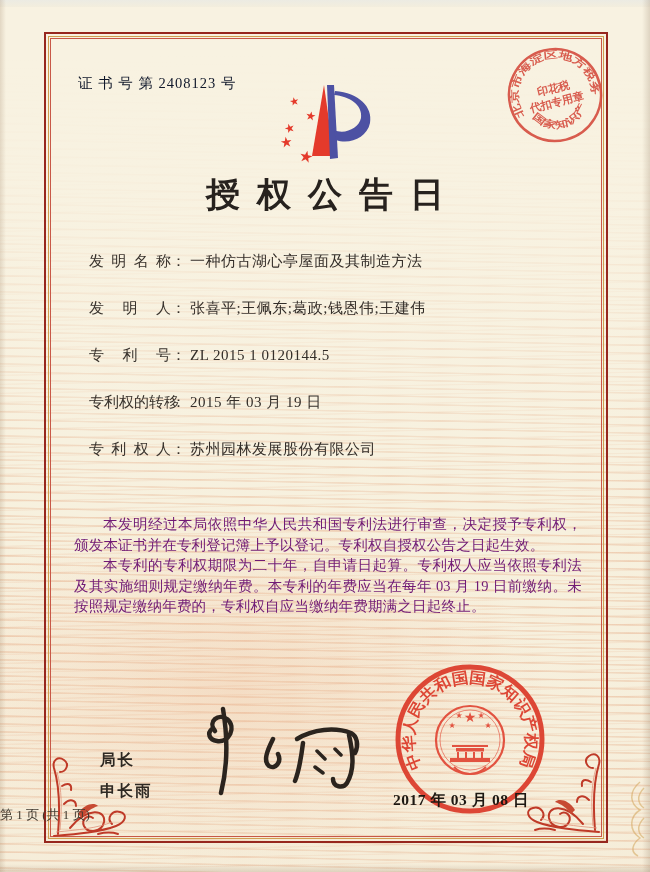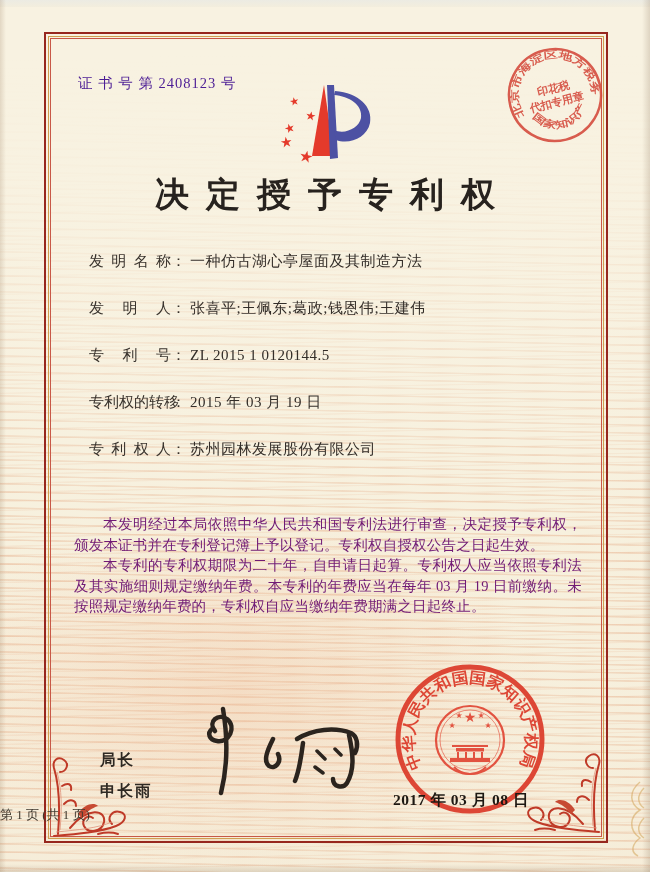--- a/index.html
+++ b/index.html
@@ -20,21 +20,21 @@
       repeating-linear-gradient(1.2deg, rgba(223,148,106,0) 0 3px, rgba(223,148,106,.30) 3.6px 4.6px, rgba(223,148,106,0) 5.2px 8px),
       repeating-linear-gradient(-1.1deg, rgba(230,160,120,0) 0 4px, rgba(230,160,120,.16) 4.6px 5.4px, rgba(230,160,120,0) 6px 9px);
   }
   .wave-fade{position:absolute;inset:0;background:linear-gradient(180deg,#f8f2e1 6%,rgba(248,242,225,.92) 20%,rgba(248,242,225,.55) 40%,rgba(246,236,214,.12) 62%,rgba(244,229,205,.18) 86%,rgba(242,226,201,.28) 100%);}
   .pink-tint{position:absolute;inset:0;background:radial-gradient(ellipse 430px 250px at 36% 79%, rgba(238,168,126,.26), rgba(238,168,126,0) 72%);}
   
   .frame-outer{position:absolute;left:44px;top:32px;right:42px;bottom:29px;border:2.5px solid #97271e;}
   .frame-mid{position:absolute;inset:2px;border:1.5px solid #cf9f50;}
   .frame-inner{position:absolute;inset:1px;border:1px solid #c85847;}
   
-  .cert-no{position:absolute;left:78px;top:74px;font-size:14.5px;color:#4c1d95;letter-spacing:1px;}
+  .cert-no{position:absolute;left:78px;top:74px;font-size:14.5px;color:#0f172a;letter-spacing:1px;}
   .logo{position:absolute;left:280px;top:83px;}
   .title{position:absolute;left:0;right:0;top:172px;text-align:center;font-size:34px;font-weight:600;
     color:#27221e;letter-spacing:17px;text-indent:17px;}
   .fields{position:absolute;left:89px;top:252px;font-size:15px;color:#38322c;}
   .field-row{height:22px;margin-bottom:25px;white-space:nowrap;}
   .field-label{display:inline-block;width:82px;text-align:justify;text-align-last:justify;vertical-align:top;}
   .field-colon{display:inline-block;margin-right:4px;}
   .field-value{letter-spacing:.5px;color:#332d28;}
   .body-text{position:absolute;left:74px;top:514px;width:508px;font-size:14.5px;line-height:20.5px;
     color:#701a75;text-align:justify;letter-spacing:.2px;}
@@ -76,21 +76,21 @@
     <path d="M55,8 C79,10 93,24 90,40 C87,55 69,62 56,57 L54,47 C65,52 79,45 81,35 C83,22 69,13 54,12 Z" fill="#4d51a3"></path>
     <g fill="#e43a2b" text-anchor="middle" font-family="'DejaVu Sans',sans-serif">
       <text x="15" y="22" font-size="11" transform="rotate(-12 15 22)">★</text>
       <text x="30" y="37" font-size="12" transform="rotate(10 30 37)">★</text>
       <text x="11" y="49" font-size="12" transform="rotate(-18 11 49)">★</text>
       <text x="7" y="64" font-size="14" transform="rotate(-8 7 64)">★</text>
       <text x="25" y="79" font-size="16" transform="rotate(12 25 79)">★</text>
     </g>
   </svg>
 
-  <div class="title">决定授予专利权</div>
+  <div class="title">授权公告日</div>
 
   <div class="fields">
     <div class="field-row">
       <span class="field-label">发明名称</span><span class="field-colon">：</span><span class="field-value">一种仿古湖心亭屋面及其制造方法</span>
     </div>
     <div class="field-row">
       <span class="field-label">发明人</span><span class="field-colon">：</span><span class="field-value">张喜平;王佩东;葛政;钱恩伟;王建伟</span>
     </div>
     <div class="field-row">
       <span class="field-label">专利号</span><span class="field-colon">：</span><span class="field-value">ZL 2015 1 0120144.5</span>

